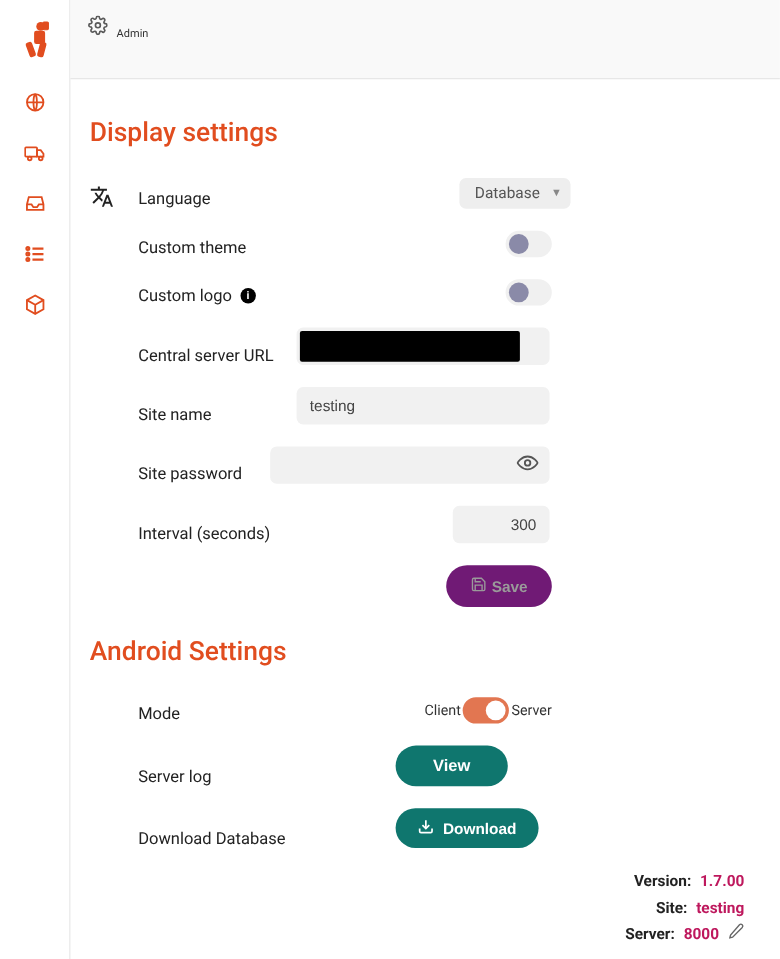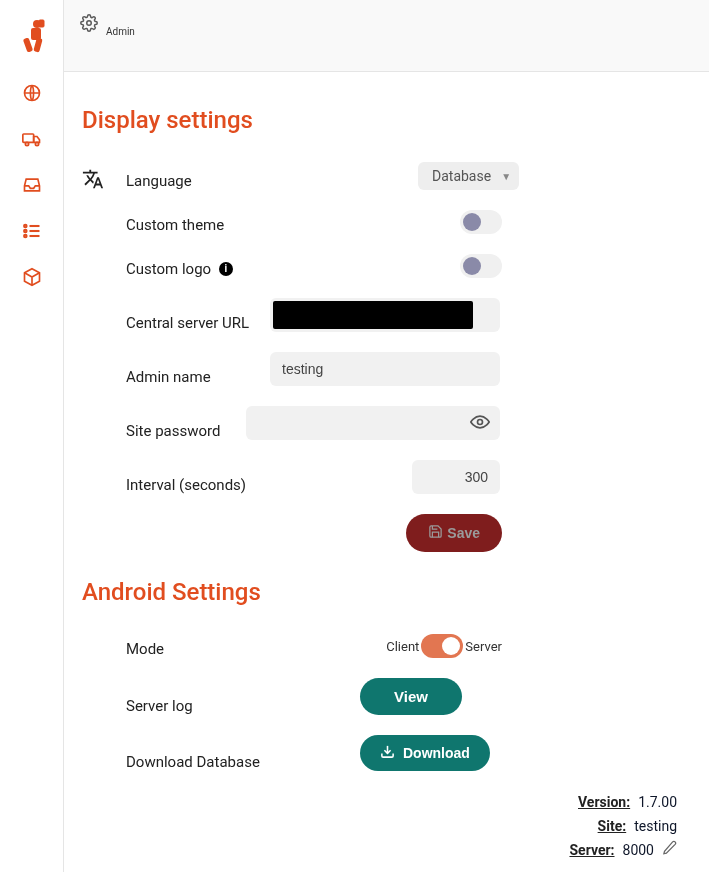--- a/index.html
+++ b/index.html
@@ -131,21 +131,21 @@
     height: 34px;
     width: 254px;
     display: flex;
     align-items: center;
     justify-content: flex-end;
     padding: 0 10px;
   }
   .eye-icon { color: #555; cursor: pointer; }
   .save-row { justify-content: flex-end; padding-right: 0; }
   .save-btn {
-    background: #7f1d1d;
+    background: #701a75;
     color: #9a9a9a;
     border: none;
     border-radius: 20px;
     padding: 10px 22px;
     font-size: 14px;
     font-weight: 600;
     display: flex; align-items: center; gap: 4px;
   }
   .mode-row .row-control { margin-left: auto; gap: 2px; }
   .mode-label { font-size: 13px; color: #333; }
@@ -168,22 +168,22 @@
     padding: 10px 14px 12px 0;
     font-size: 14px;
   }
   .footer-row {
     display: flex;
     justify-content: flex-end;
     align-items: center;
     gap: 8px;
     line-height: 1.7;
   }
-  .footer-row .k { font-weight: 700; text-decoration: underline; }
-  .footer-row .v { color: #0f172a; }
+  .footer-row .k { font-weight: 700; }
+  .footer-row .v { color: #be185d; font-weight: bold; }
   .pencil-icon { color: #666; cursor: pointer; }
   .language-control-pos { margin-left: 72px; }
   .theme-control-pos { margin-left: auto; margin-right: 0; }
   .input-site { width: 230px; }
   .interval-container { width: 254px; display:flex; justify-content:flex-end; }
   .input-interval { width: 88px; text-align: right; }
   .sync-row .row-label { flex: 0 0 144px; }
 </style>
 </head>
 <body>
@@ -295,21 +295,21 @@
       <div class="row sync-row">
         <div class="row-label">Central server URL</div>
         <div class="row-control">
           <div class="input-wrap-url">
             <div class="input-redacted"></div>
           </div>
         </div>
       </div>
 
       <div class="row sync-row">
-        <div class="row-label">Admin name</div>
+        <div class="row-label">Site name</div>
         <div class="row-control">
           <input class="input-box input-site" value="testing" style="">
         </div>
       </div>
 
       <div class="row sync-row">
         <div class="row-label">Site password</div>
         <div class="row-control" style="margin-left:-24px;">
           <div class="pw-wrap">
             <span class="eye-icon">

